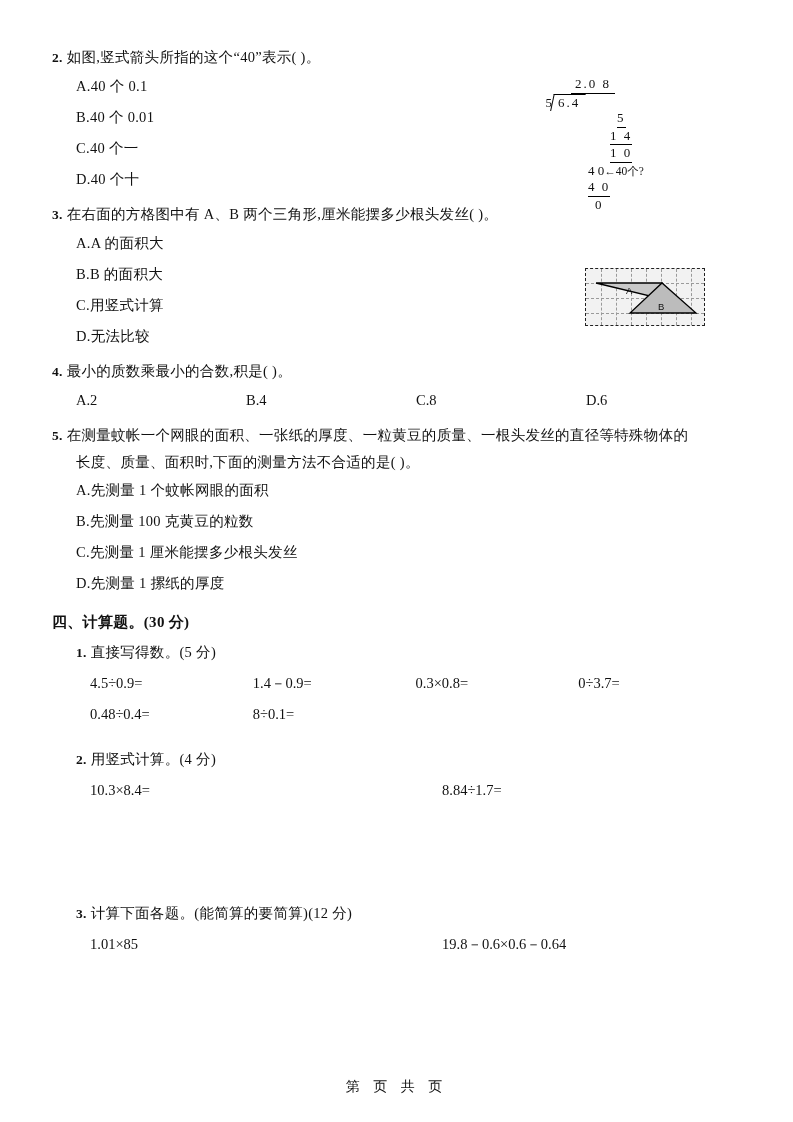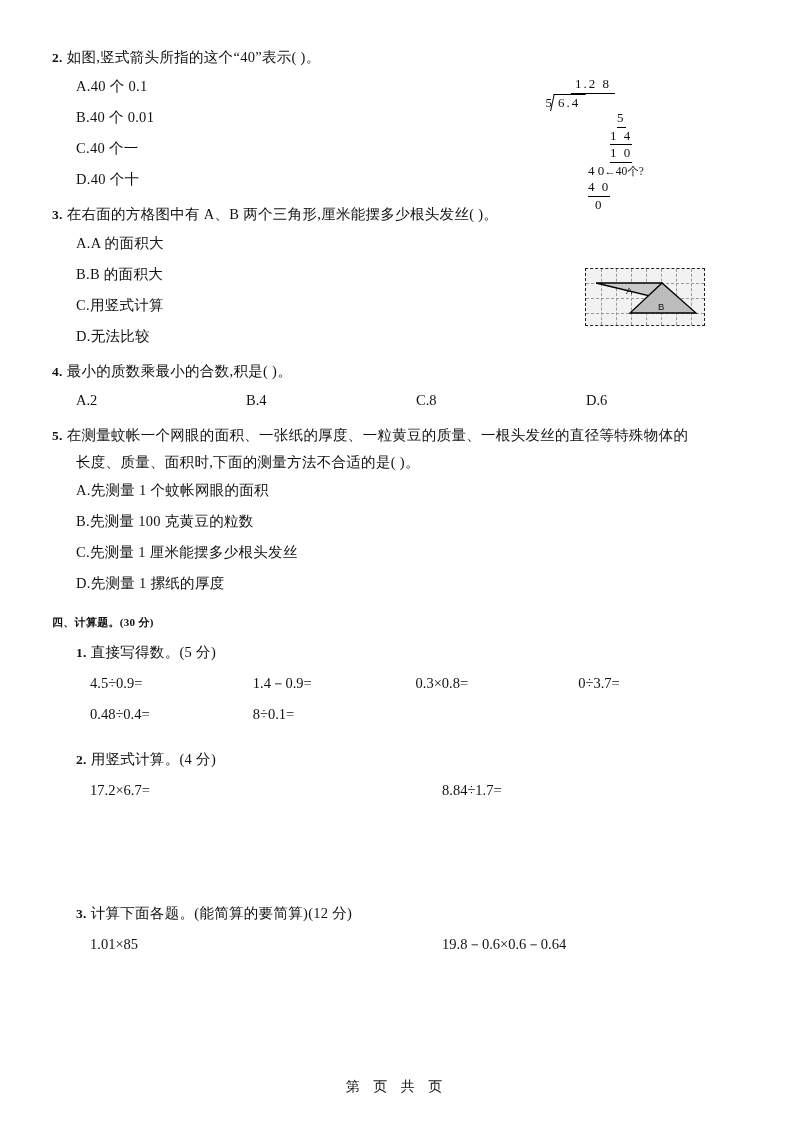--- a/index.html
+++ b/index.html
@@ -50,21 +50,21 @@
   .opt-row > span {
     display: inline-block;
   }
   .w1 { width: 170px; }
   .w2 { width: 170px; }
   .w3 { width: 170px; }
   .indent {
     padding-left: 24px;
   }
   .sec-title {
-    font-size: 11px;
+    font-size: 15px;
     font-weight: bold;
     line-height: 30px;
     margin-top: 8px;
     letter-spacing: 0.3px;
   }
   .sub {
     font-size: 14.5px;
     line-height: 30px;
     padding-left: 24px;
     letter-spacing: 0.3px;
@@ -208,21 +208,21 @@
       <span class="qnum">2.</span>
       <span>如图,竖式箭头所指的这个“40”表示(        )。</span>
     </div>
     <div class="opt">A.40 个 0.1</div>
     <div class="opt">B.40 个 0.01</div>
     <div class="opt">C.40 个一</div>
     <div class="opt">D.40 个十</div>
   </div>
 
   <div class="division">
-    <div><span class="quot">1.2 8</span></div>
+    <div><span class="quot">2.0 8</span></div>
     <div class="dvrow">
       <span class="dvsr">5</span><span class="brk"><span>6.4</span></span>
     </div>
     <div class="ind2"><span class="line ul">5</span></div>
     <div class="ind1"><span class="line ul">1 4</span></div>
     <div class="ind1"><span class="line ul">1 0</span></div>
     <div class="ind3" style="white-space:nowrap;">
       <span>4 0</span><span class="note">←</span><span class="note">40个?</span>
     </div>
     <div class="ind3"><span class="line ul" style="margin-left:0;">4 0</span></div>
@@ -303,21 +303,21 @@
       <span class="cell"></span>
       <span class="cell"></span>
     </div>
   </div>
 
   <div class="sub" style="margin-top:14px;">
     <span class="subnum">2.</span>
     <span>用竖式计算。(4 分)</span>
   </div>
   <div class="calc2">
-    <span class="c1">17.2×6.7=</span>
+    <span class="c1">10.3×8.4=</span>
     <span>8.84÷1.7=</span>
   </div>
 
   <div class="blankspace"></div>
 
   <div class="sub" style="margin-top:22px;">
     <span class="subnum">3.</span>
     <span>计算下面各题。(能简算的要简算)(12 分)</span>
   </div>
   <div class="calc3">

